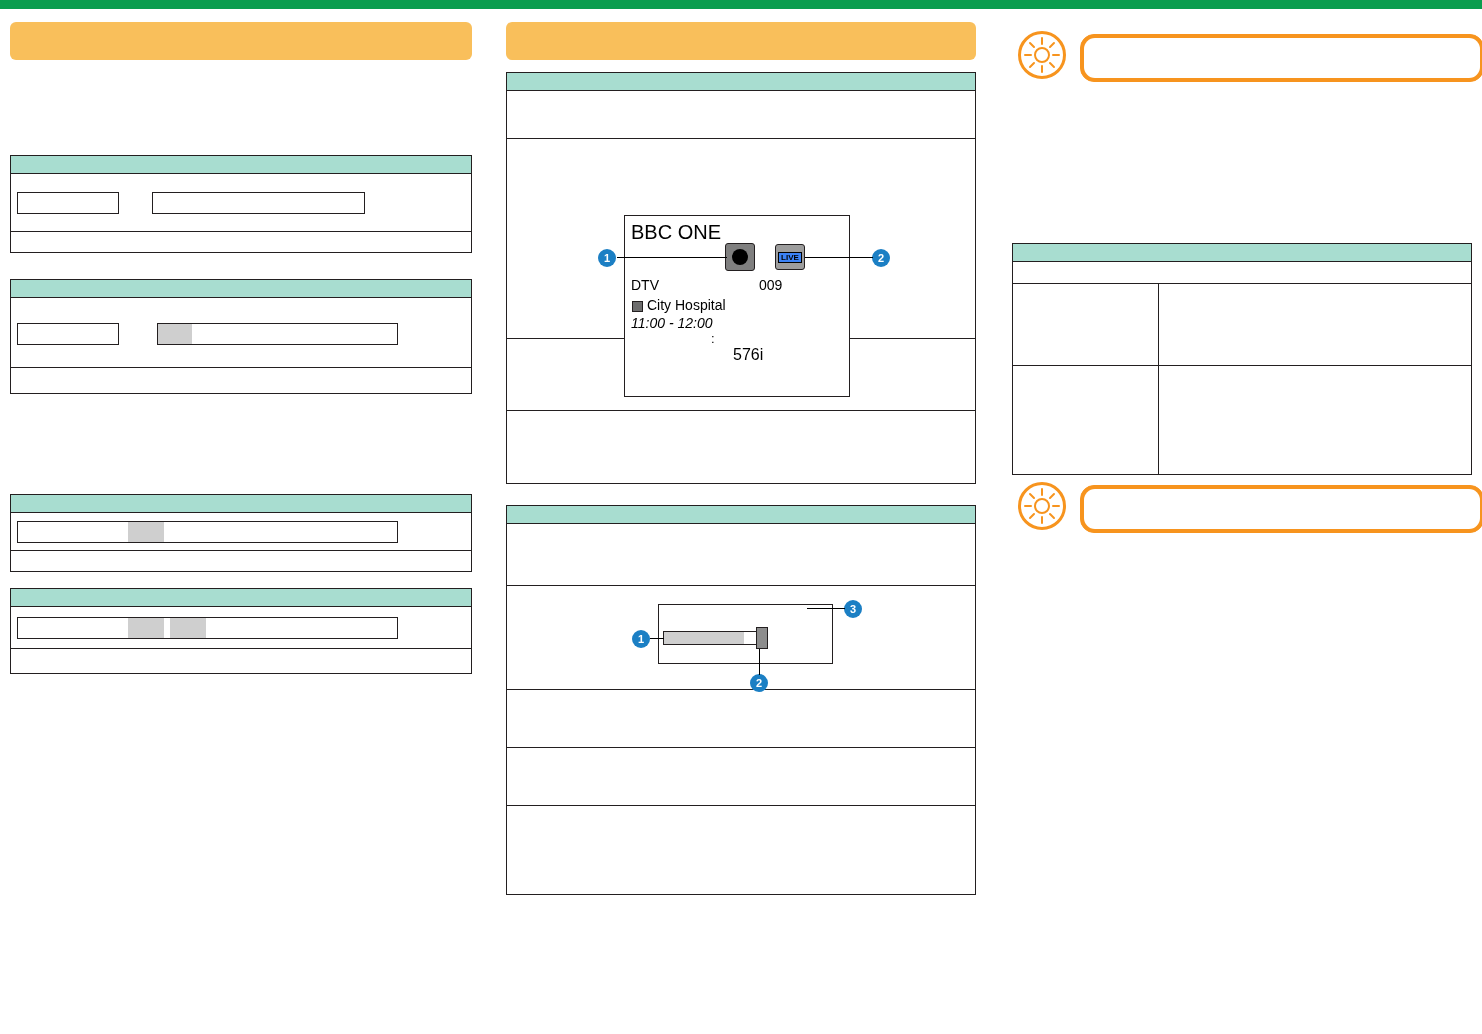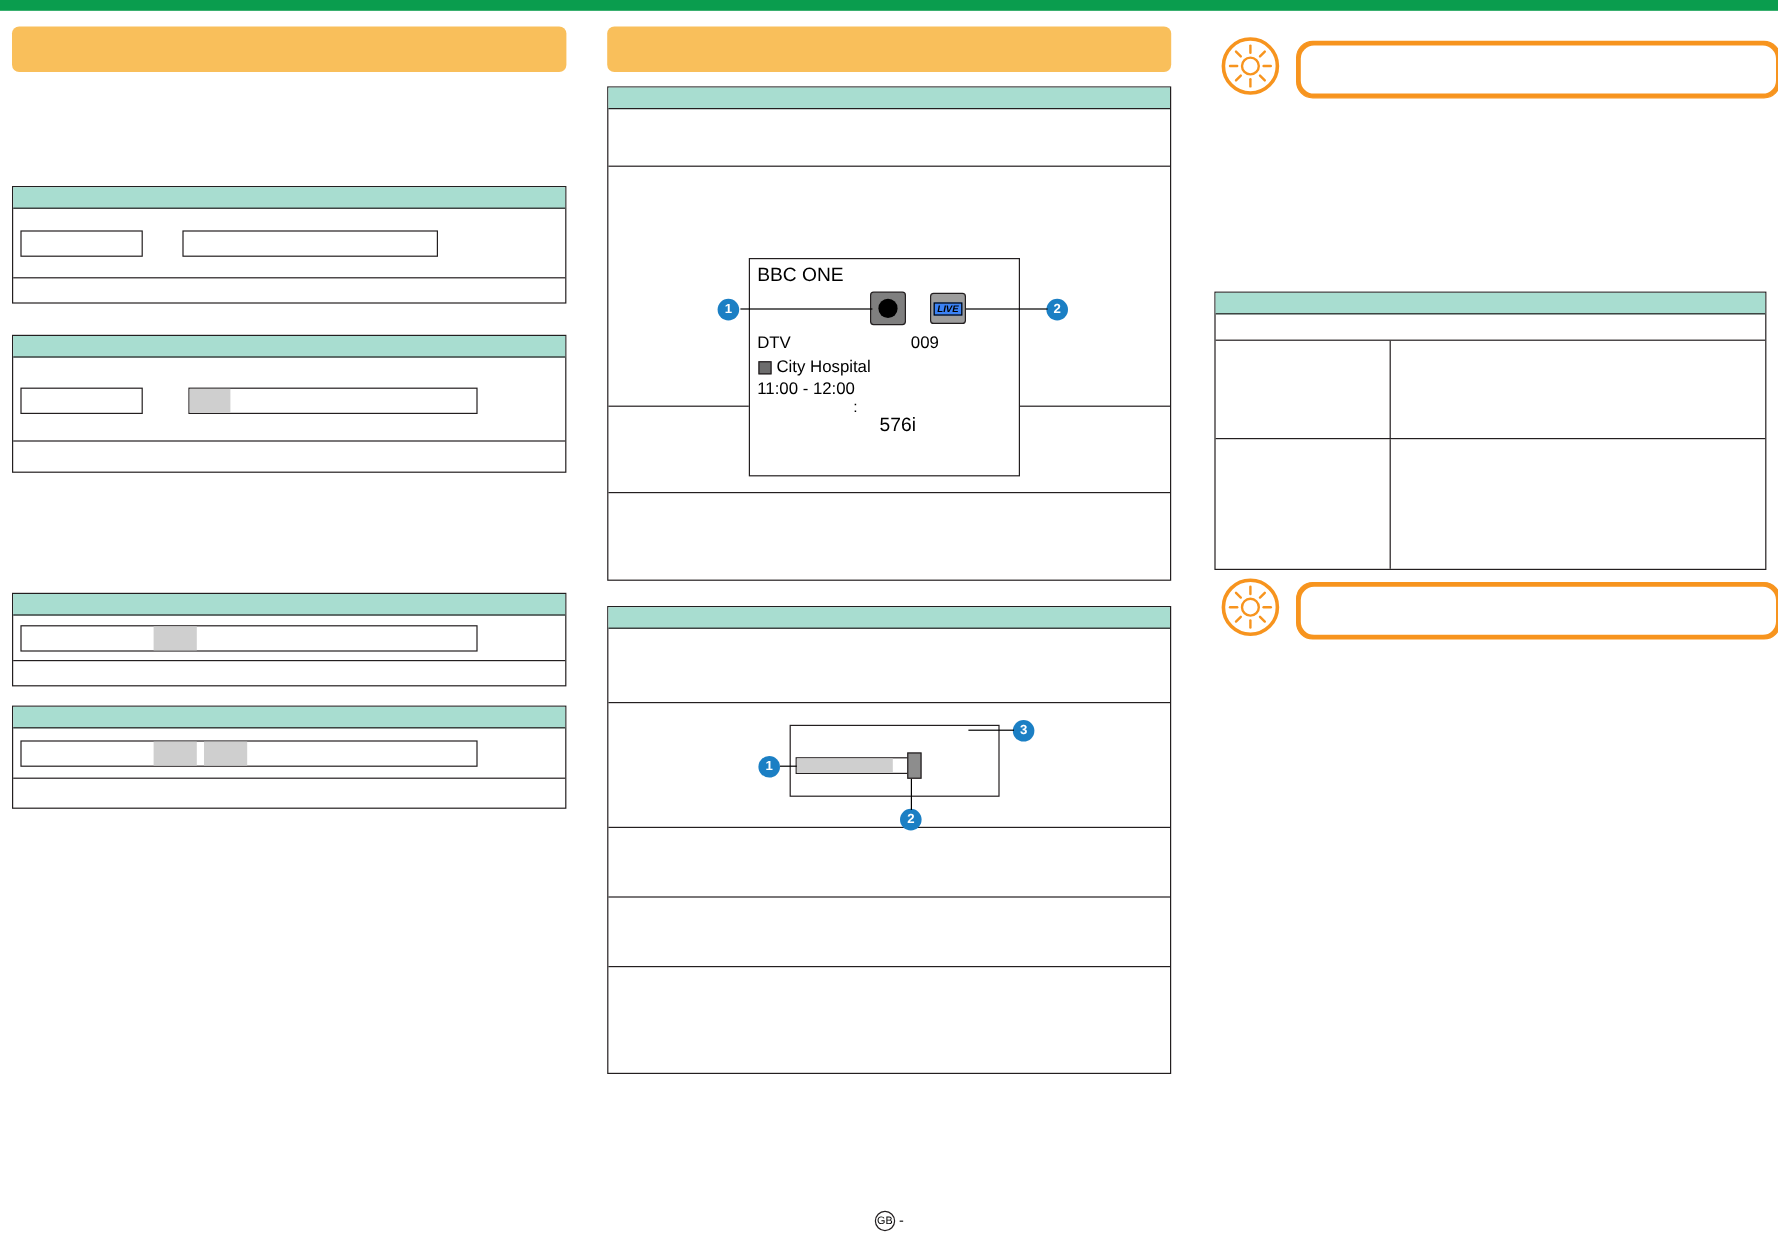--- a/index.html
+++ b/index.html
@@ -132,21 +132,20 @@
     align-items: center;
     justify-content: center;
   }
   .live-badge span {
     font-size: 8px;
     font-weight: bold;
     border: 1px solid #000;
     padding: 0 2px;
     background: #3b82f6;
     line-height: 9px;
-    font-style: italic;
   }
   .prog-icon {
     position: absolute;
     width: 11px;
     height: 11px;
     background: #6d6d6d;
     border: 1px solid #231f20;
     box-sizing: border-box;
   }
   
@@ -278,30 +277,30 @@
 
   <div class="tbl" style="left:506px; top:72px; width:470px; height:412px;">
     <div class="row teal" style="height:18px;">
       <span></span>
     </div>
     <div class="row" style="height:48px;"></div>
     <div class="row" style="height:200px; position:relative;">
 
       <div class="osd" style="left:117px; top:76px; width:226px; height:182px;">
       </div>
-      <span class="osd-text" style="left:124px; top:82px; font-size:16px;">BBC ONE</span>
+      <span class="osd-text" style="left:124px; top:82px; font-size:20px;">BBC ONE</span>
       <div class="rec-dot" style="left:218px; top:104px;"></div>
       <div class="live-badge" style="left:268px; top:105px;">
         <span>LIVE</span>
       </div>
       <span class="osd-text" style="left:124px; top:138px; font-size:14px;">DTV</span>
       <span class="osd-text" style="left:252px; top:138px; font-size:14px;">009</span>
       <div class="prog-icon" style="left:125px; top:162px;"></div>
       <span class="osd-text" style="left:140px; top:158px; font-size:14px;">City Hospital</span>
-      <span class="osd-text" style="left:124px; top:176px; font-size:14px;">11:00 - 12:00</span>
+      <span class="osd-text" style="left:124px; top:176px; font-size:14px;font-style:italic;">11:00 - 12:00</span>
       <span class="osd-text" style="left:204px; top:192px; font-size:13px;">:</span>
       <span class="osd-text" style="left:226px; top:207px; font-size:16px;">576i</span>
 
       <div class="bullet" style="left:91px; top:110px;">
         <span>1</span>
       </div>
       <div class="leader" style="left:110px; top:118px; width:110px; height:1px;"></div>
       <div class="bullet" style="left:365px; top:110px;">
         <span>2</span>
       </div>
@@ -406,18 +405,14 @@
           <line x1="32" y1="21" x2="38" y2="21"></line>
           <line x1="9" y1="9" x2="13" y2="13"></line>
           <line x1="29" y1="29" x2="33" y2="33"></line>
           <line x1="33" y1="9" x2="29" y2="13"></line>
           <line x1="13" y1="29" x2="9" y2="33"></line>
         </g>
       </svg>
     </div>
   </div>
 
-  <div class="footer">
-    <span class="gb">GB</span>
-    <span>-</span>
-  </div>
 
 </div>
 
 </body></html>

